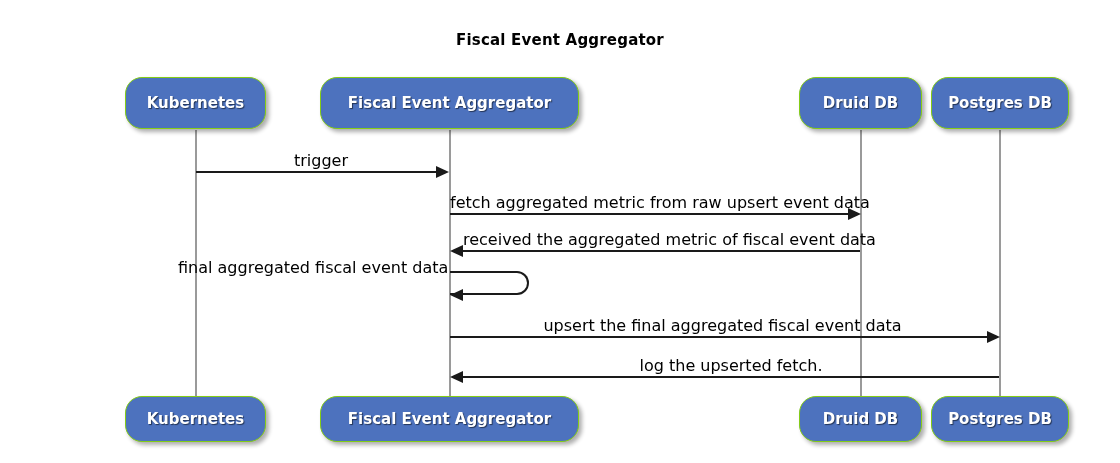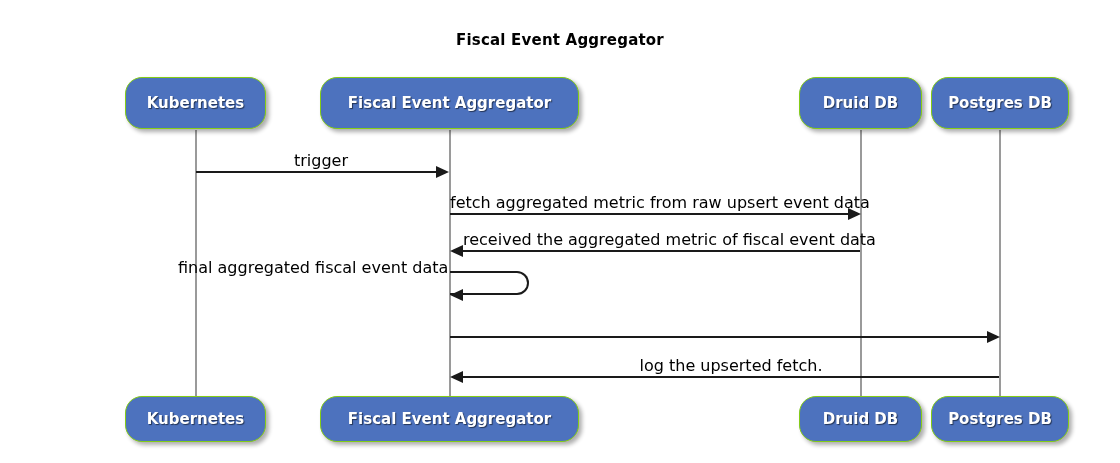--- a/index.html
+++ b/index.html
@@ -104,18 +104,19 @@
   <div class="msgline" style="left:463px;top:250px;width:397px;"></div>
   <div class="arrow left" style="left:450px;top:245px;"></div>
   <div class="msglabel" style="left:463px;top:230px;width:394px;">received the aggregated metric of fiscal event data</div>
 
   <div class="selfloop" style="left:450px;top:271px;width:79px;height:24px;"></div>
   <div class="arrow left" style="left:450px;top:289px;"></div>
   <div class="msglabel lefted" style="left:178px;top:258px;width:265px;">final aggregated fiscal event data</div>
 
   <div class="msgline" style="left:450px;top:336px;width:537px;"></div>
   <div class="arrow right" style="left:987px;top:331px;"></div>
+  <div class="msglabel" style="left:450px;top:316px;width:545px;">upsert the final aggregated fiscal event data</div>
 
   <div class="msgline" style="left:463px;top:376px;width:536px;"></div>
   <div class="arrow left" style="left:450px;top:371px;"></div>
   <div class="msglabel" style="left:463px;top:356px;width:536px;">log the upserted fetch.</div>
 
 </div>
 
 </body></html>

